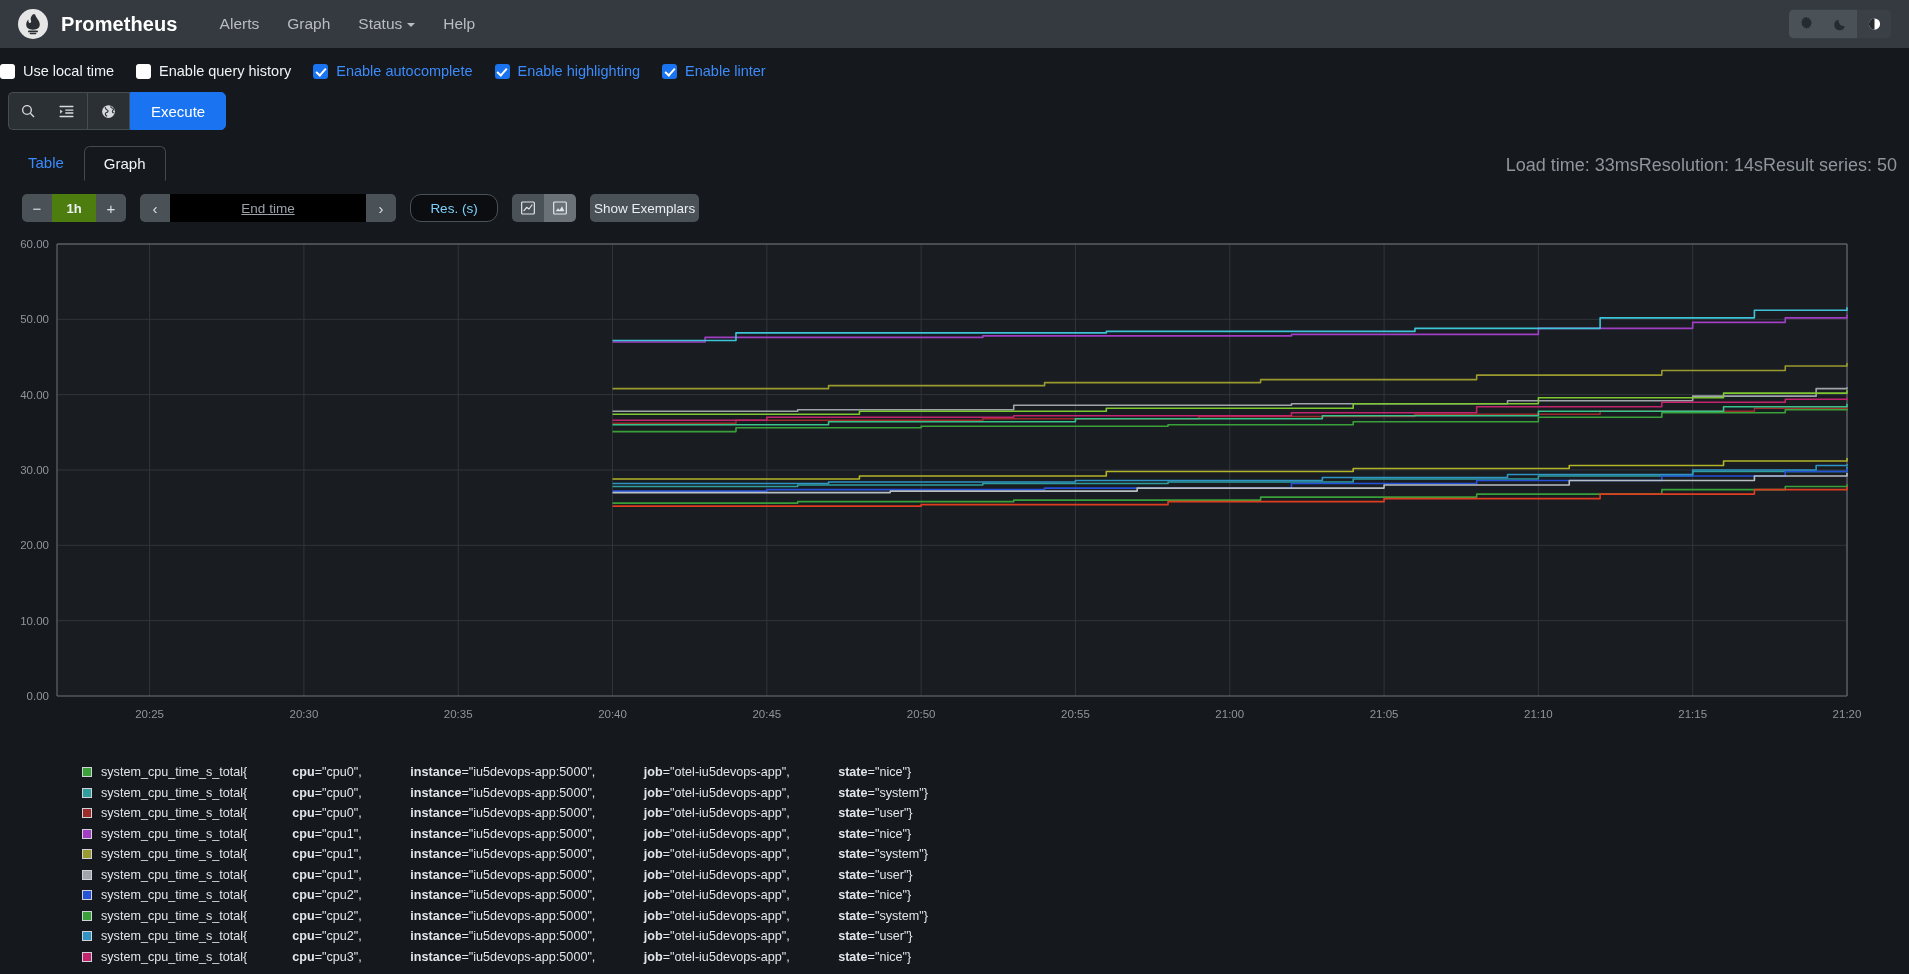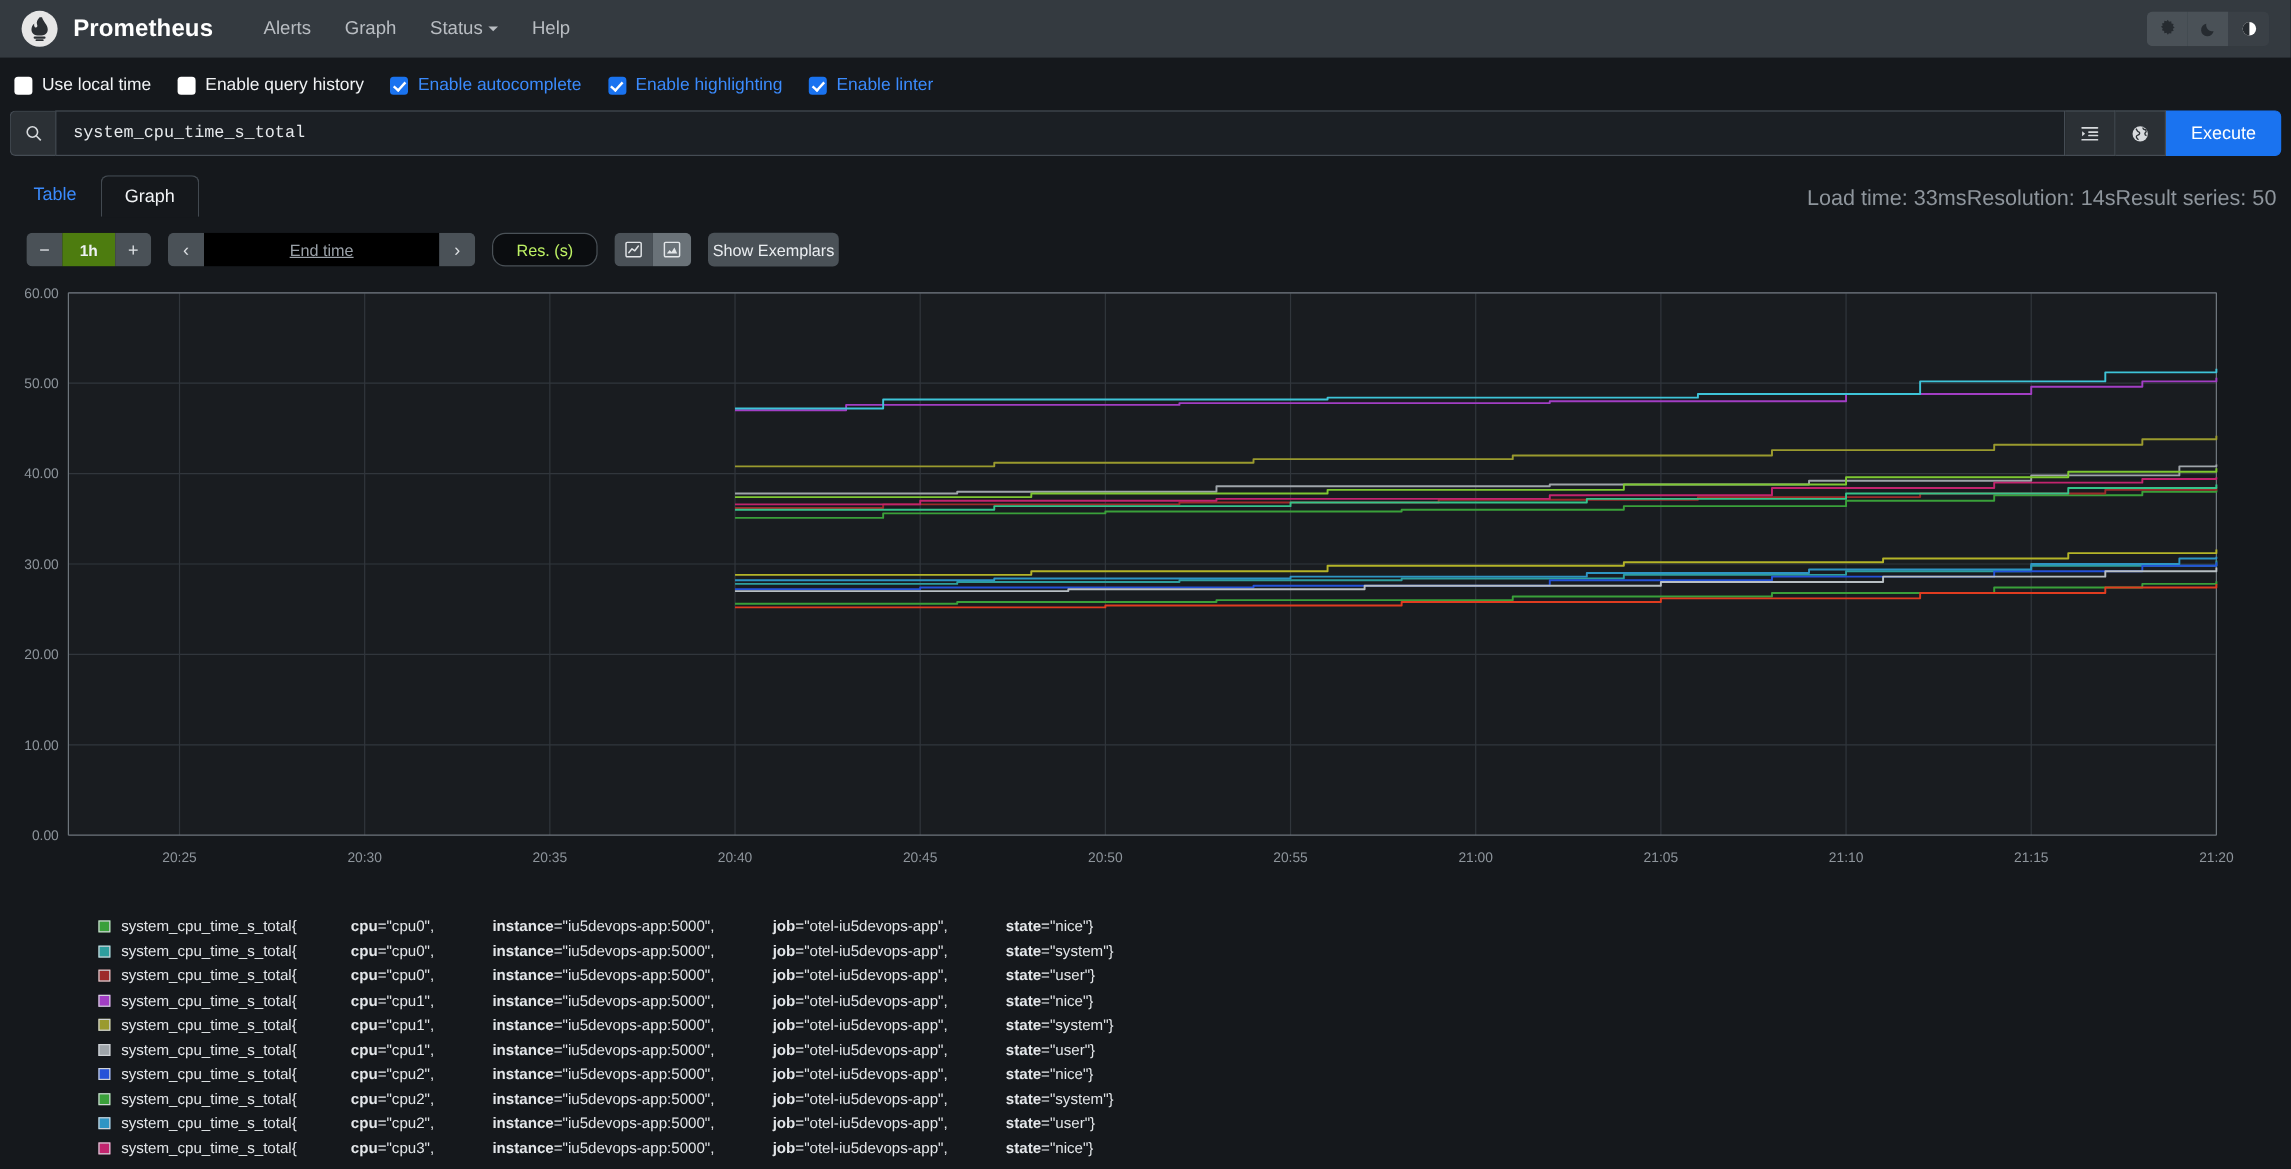--- a/index.html
+++ b/index.html
@@ -76,21 +76,21 @@
     color: #20242a;
   }
   .theme-btn.sel { background: #3a4046; }
   .theme-btn svg { display: block; }
 
   
   .opts {
     display: flex;
     align-items: center;
     gap: 22px;
-    padding: 15px 8px 13px 12px;
+    padding: 15px 8px 13px 0;
     font-size: 14.5px;
   }
   .opt { display: flex; align-items: center; gap: 8px; cursor: pointer; }
   .cb {
     width: 15px; height: 15px;
     border-radius: 3px;
     background: #fff;
     flex: 0 0 auto;
     position: relative;
   }
@@ -227,21 +227,21 @@
     cursor: text;
     text-decoration: underline;
   }
   .res-box {
     background: #0b0d10;
     border: 1px solid #4a5157;
     border-radius: 11px;
     height: 28px;
     min-width: 88px;
     display: flex; align-items: center; justify-content: center;
-    color: #bef264;
+    color: #7dd3fc;
     font-size: 13.5px;
     cursor: text;
   }
   .ibtn {
     background: #4a5157;
     border: none;
     width: 32px; height: 28px;
     display: flex; align-items: center; justify-content: center;
     cursor: pointer;
     color: #e3e6e9;
@@ -352,21 +352,20 @@
   </label>
 </div>
 
 <div class="qrow">
   <span class="q-icon">
     <svg width="16" height="16" viewBox="0 0 24 24" fill="none" stroke="currentColor" stroke-width="2">
       <circle cx="10.5" cy="10.5" r="6.5"></circle>
         <line x1="15.5" y1="15.5" x2="21" y2="21"></line>
     </svg>
   </span>
-  <input class="q-input" type="text" value="system_cpu_time_s_total" placeholder="Expression (press Shift+Enter for newlines)" style="">
   <span class="q-btn">
     <svg width="17" height="17" viewBox="0 0 24 24" fill="none" stroke="currentColor" stroke-width="2" stroke-linecap="round">
       <line x1="3" y1="5" x2="21" y2="5"></line>
         <line x1="11" y1="10" x2="21" y2="10"></line>
       <line x1="11" y1="14" x2="21" y2="14"></line>
         <line x1="3" y1="19" x2="21" y2="19"></line>
       <polyline points="3,9 6.5,12 3,15" fill="currentColor" stroke="none"></polyline>
     </svg>
   </span>
   <span class="q-btn">

